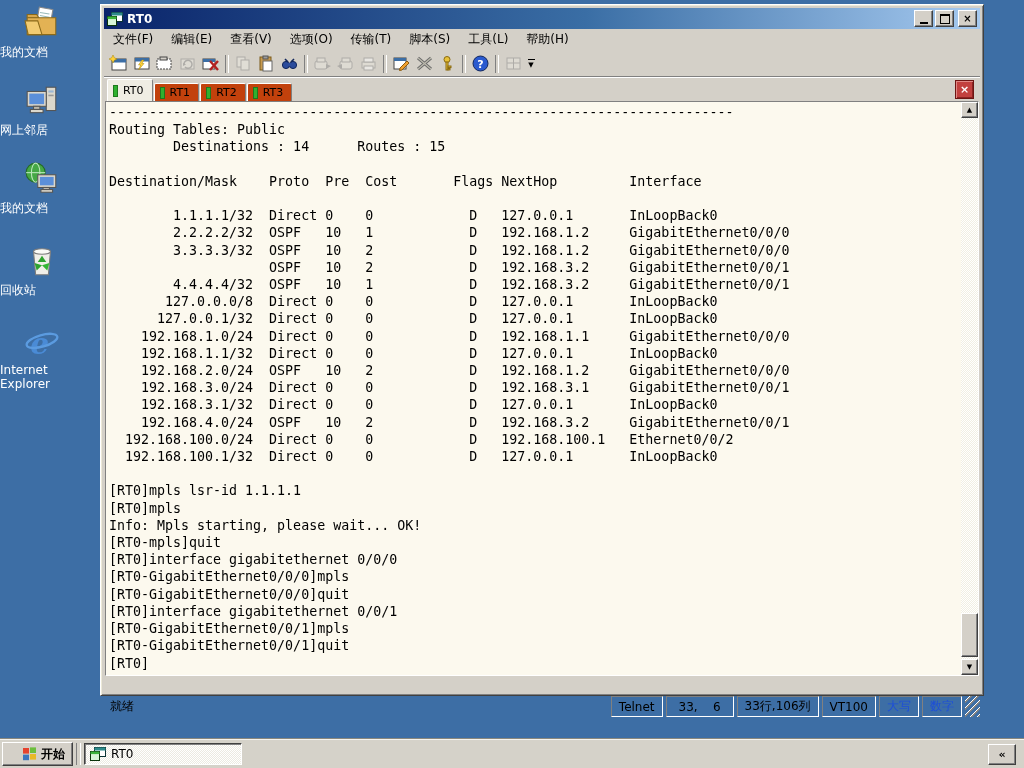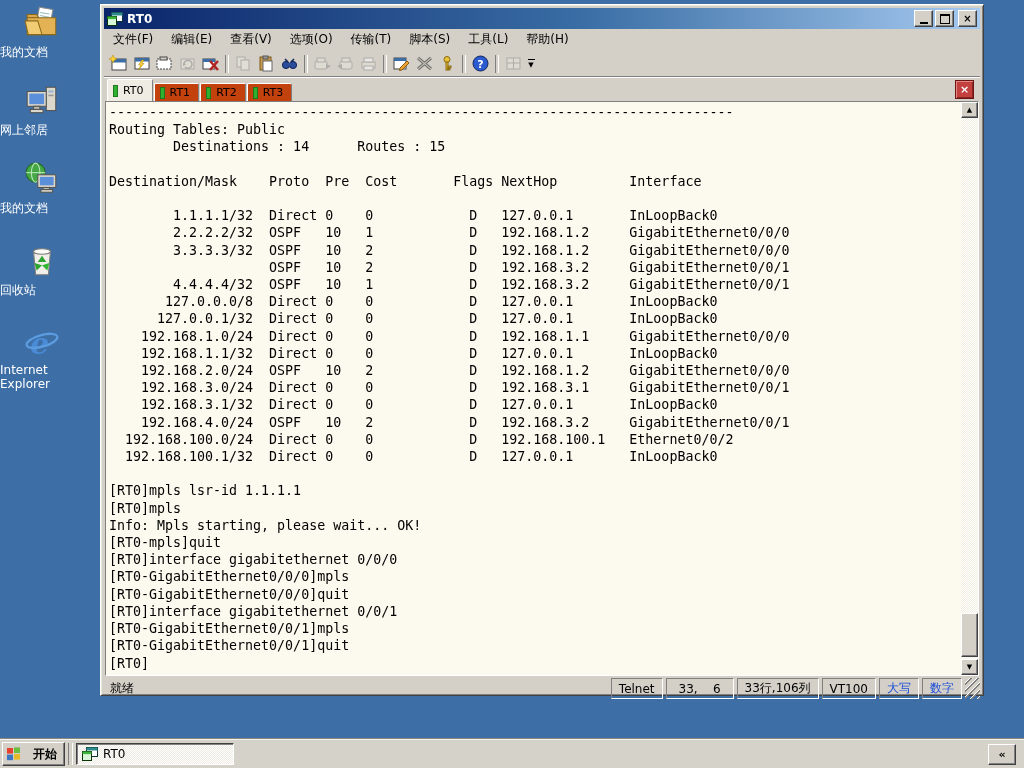--- a/index.html
+++ b/index.html
@@ -83,36 +83,36 @@
     box-shadow:inset -1px -1px 0 #808080;
     display:flex;align-items:center;justify-content:center;font-size:7px;color:#000;box-sizing:border-box;
   }
   .sbtn.up{top:0;} .sbtn.down{bottom:0;}
   .sthumb{
     position:absolute;left:0;bottom:18px;width:17px;height:44px;background:#D4D0C8;
     border:1px solid #404040;border-top-color:#fff;border-left-color:#fff;
     box-shadow:inset -1px -1px 0 #808080;box-sizing:border-box;
   }
   
-  .statusbar{height:21px;display:flex;align-items:stretch;font-size:12px;color:#000;padding-top:2px;}
+  .statusbar{height:21px;display:flex;align-items:stretch;font-size:12px;color:#000;padding-top:20px;}
   .sb-ready{flex:1;display:flex;align-items:center;padding-left:6px;}
   .sb-panel{
     display:flex;align-items:center;justify-content:center;margin-left:3px;padding:0 7px;
     border:1px solid #808080;border-bottom-color:#fff;border-right-color:#fff;white-space:pre;
   }
   .sb-panel.dim{color:#1d4ed8;}
   .sb-grip{width:15px;margin-left:3px;
     background:repeating-linear-gradient(135deg,transparent 0 3px,#fff 3px 4px,#808080 4px 5px);}
   
   .taskbar{
     position:absolute;left:0;bottom:0;width:1024px;height:28px;background:#D5D2C9;
     border-top:1px solid #F4F3EE;box-shadow:0 -1px 0 #8a887e;display:flex;align-items:center;
   }
   .startbtn{
-    margin-left:2px;height:22px;padding:0 7px 0 4px;display:flex;align-items:center;gap:12px;
+    margin-left:2px;height:22px;padding:0 7px 0 20px;display:flex;align-items:center;gap:4px;
     background:#D4D0C8;border:1px solid #404040;border-top-color:#fff;border-left-color:#fff;
     box-shadow:inset -1px -1px 0 #808080;font-weight:bold;font-size:12px;
   }
   .tb-div{width:3px;height:22px;margin:0 3px;border-left:1px solid #808080;border-right:1px solid #fff;}
   .taskbtn{
     height:22px;width:158px;display:flex;align-items:center;gap:5px;padding:0 5px;
     border:1px solid #fff;border-top-color:#404040;border-left-color:#404040;
     box-shadow:inset 1px 1px 0 #808080;
     background-color:#ECEAE1;
     background-image:linear-gradient(45deg,#fff 25%,transparent 25%,transparent 75%,#fff 75%),linear-gradient(45deg,#fff 25%,transparent 25%,transparent 75%,#fff 75%);

